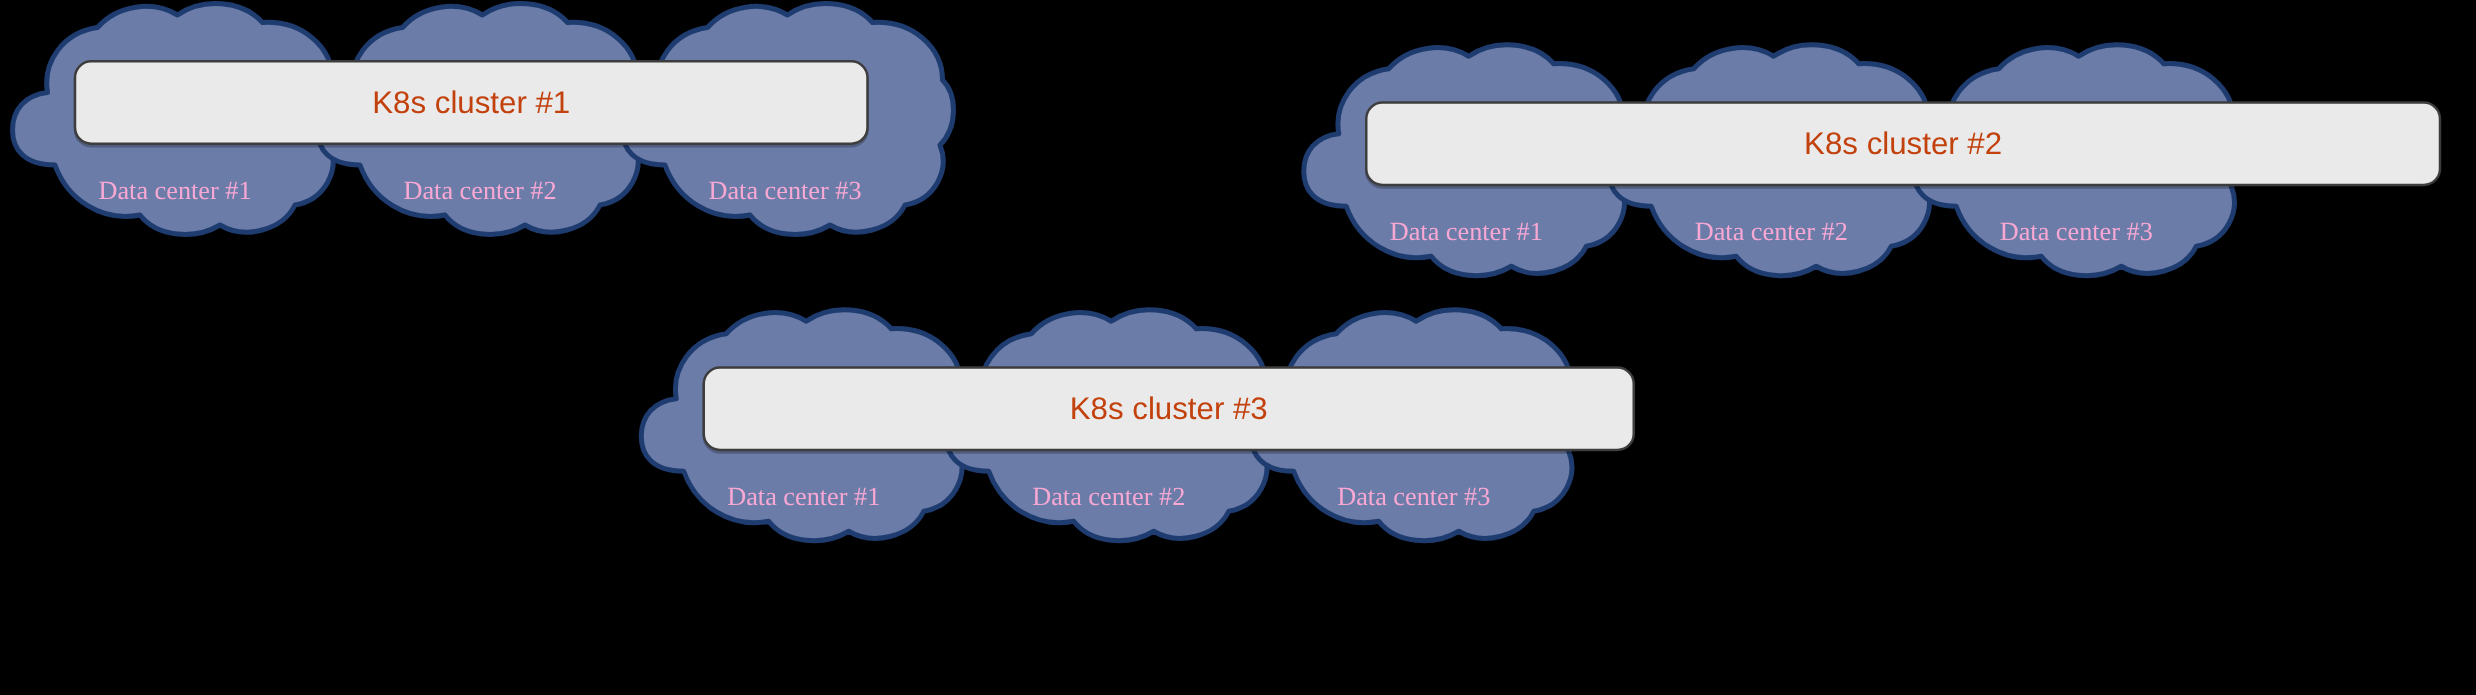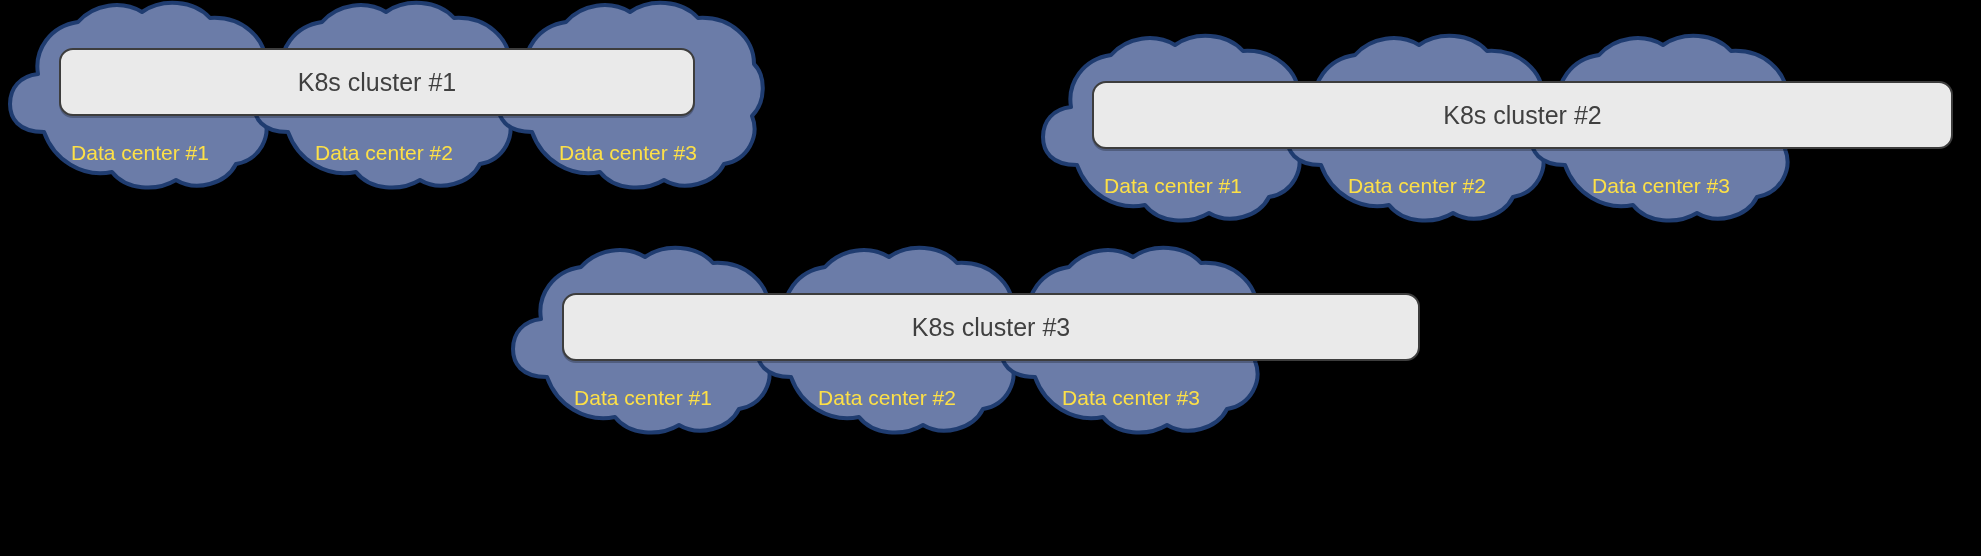--- a/index.html
+++ b/index.html
@@ -58,37 +58,37 @@
     box-sizing: border-box;
     background: #EAEAEA;
     border: 2px solid #3D3D3D;
     border-radius: 14px;
     display: flex;
     align-items: center;
     justify-content: center;
     box-shadow: 0 2px 0 0 rgba(0,0,0,0.25);
   }
   .cluster-box-label {
-    color: #404040;
+    color: #c2410c;
     font-size: 25px;
     line-height: 1;
     font-family: "Liberation Sans", sans-serif;
     white-space: nowrap;
   }
 
   
   .dc-label {
     position: absolute;
-    color: #fde047;
+    color: #f9a8d4;
     font-size: 21px;
     line-height: 1;
     white-space: nowrap;
     text-align: center;
     transform: translateX(-50%);
-    font-family: Liberation Sans, sans-serif;
+    font-family: Liberation Serif, serif;
   }
 </style>
 </head>
 <body>
 
 <div id="canvas">
 
   <div class="cluster-group group-0">
     <div class="clouds-layer">
       <svg class="cloud-svg" style="left:0px;" width="268" height="190" viewBox="0 0 268 190">
@@ -148,21 +148,21 @@
       </svg>
       <svg class="cloud-svg" style="left:244px;" width="268" height="190" viewBox="0 0 268 190">
         <path d="M 34 132 C 8 132 0 118 0 104 C 0 88 10 76 28 74 C 24 50 40 26 68 22 C 84 4 112 0 132 12 C 152 -2 184 0 200 18 C 232 16 256 38 256 64 C 268 76 268 102 254 116 C 262 136 250 160 226 164 C 216 184 186 192 166 180 C 146 192 116 190 102 172 C 72 178 44 160 34 132 Z" fill="#6B7CA8" stroke="#1F3C70" stroke-width="4" stroke-linejoin="round"></path>
       </svg>
       <svg class="cloud-svg" style="left:488px;" width="268" height="190" viewBox="0 0 268 190">
         <path d="M 34 132 C 8 132 0 118 0 104 C 0 88 10 76 28 74 C 24 50 40 26 68 22 C 84 4 112 0 132 12 C 152 -2 184 0 200 18 C 232 16 256 38 256 64 C 268 76 268 102 254 116 C 262 136 250 160 226 164 C 216 184 186 192 166 180 C 146 192 116 190 102 172 C 72 178 44 160 34 132 Z" fill="#6B7CA8" stroke="#1F3C70" stroke-width="4" stroke-linejoin="round"></path>
       </svg>
     </div>
 
     <div class="box-layer">
-      <div class="cluster-box" style="left:49px; top:48px; width:858px; height:68px;">
+      <div class="cluster-box" style="left:49px; top:48px; width:746px; height:68px;">
         <span class="cluster-box-label">K8s cluster #3</span>
       </div>
     </div>
 
     <div class="labels-layer">
       <span class="dc-label" style="left:130px; top:142px;">Data center #1</span>
       <span class="dc-label" style="left:374px; top:142px;">Data center #2</span>
       <span class="dc-label" style="left:618px; top:142px;">Data center #3</span>
     </div>
   </div>

